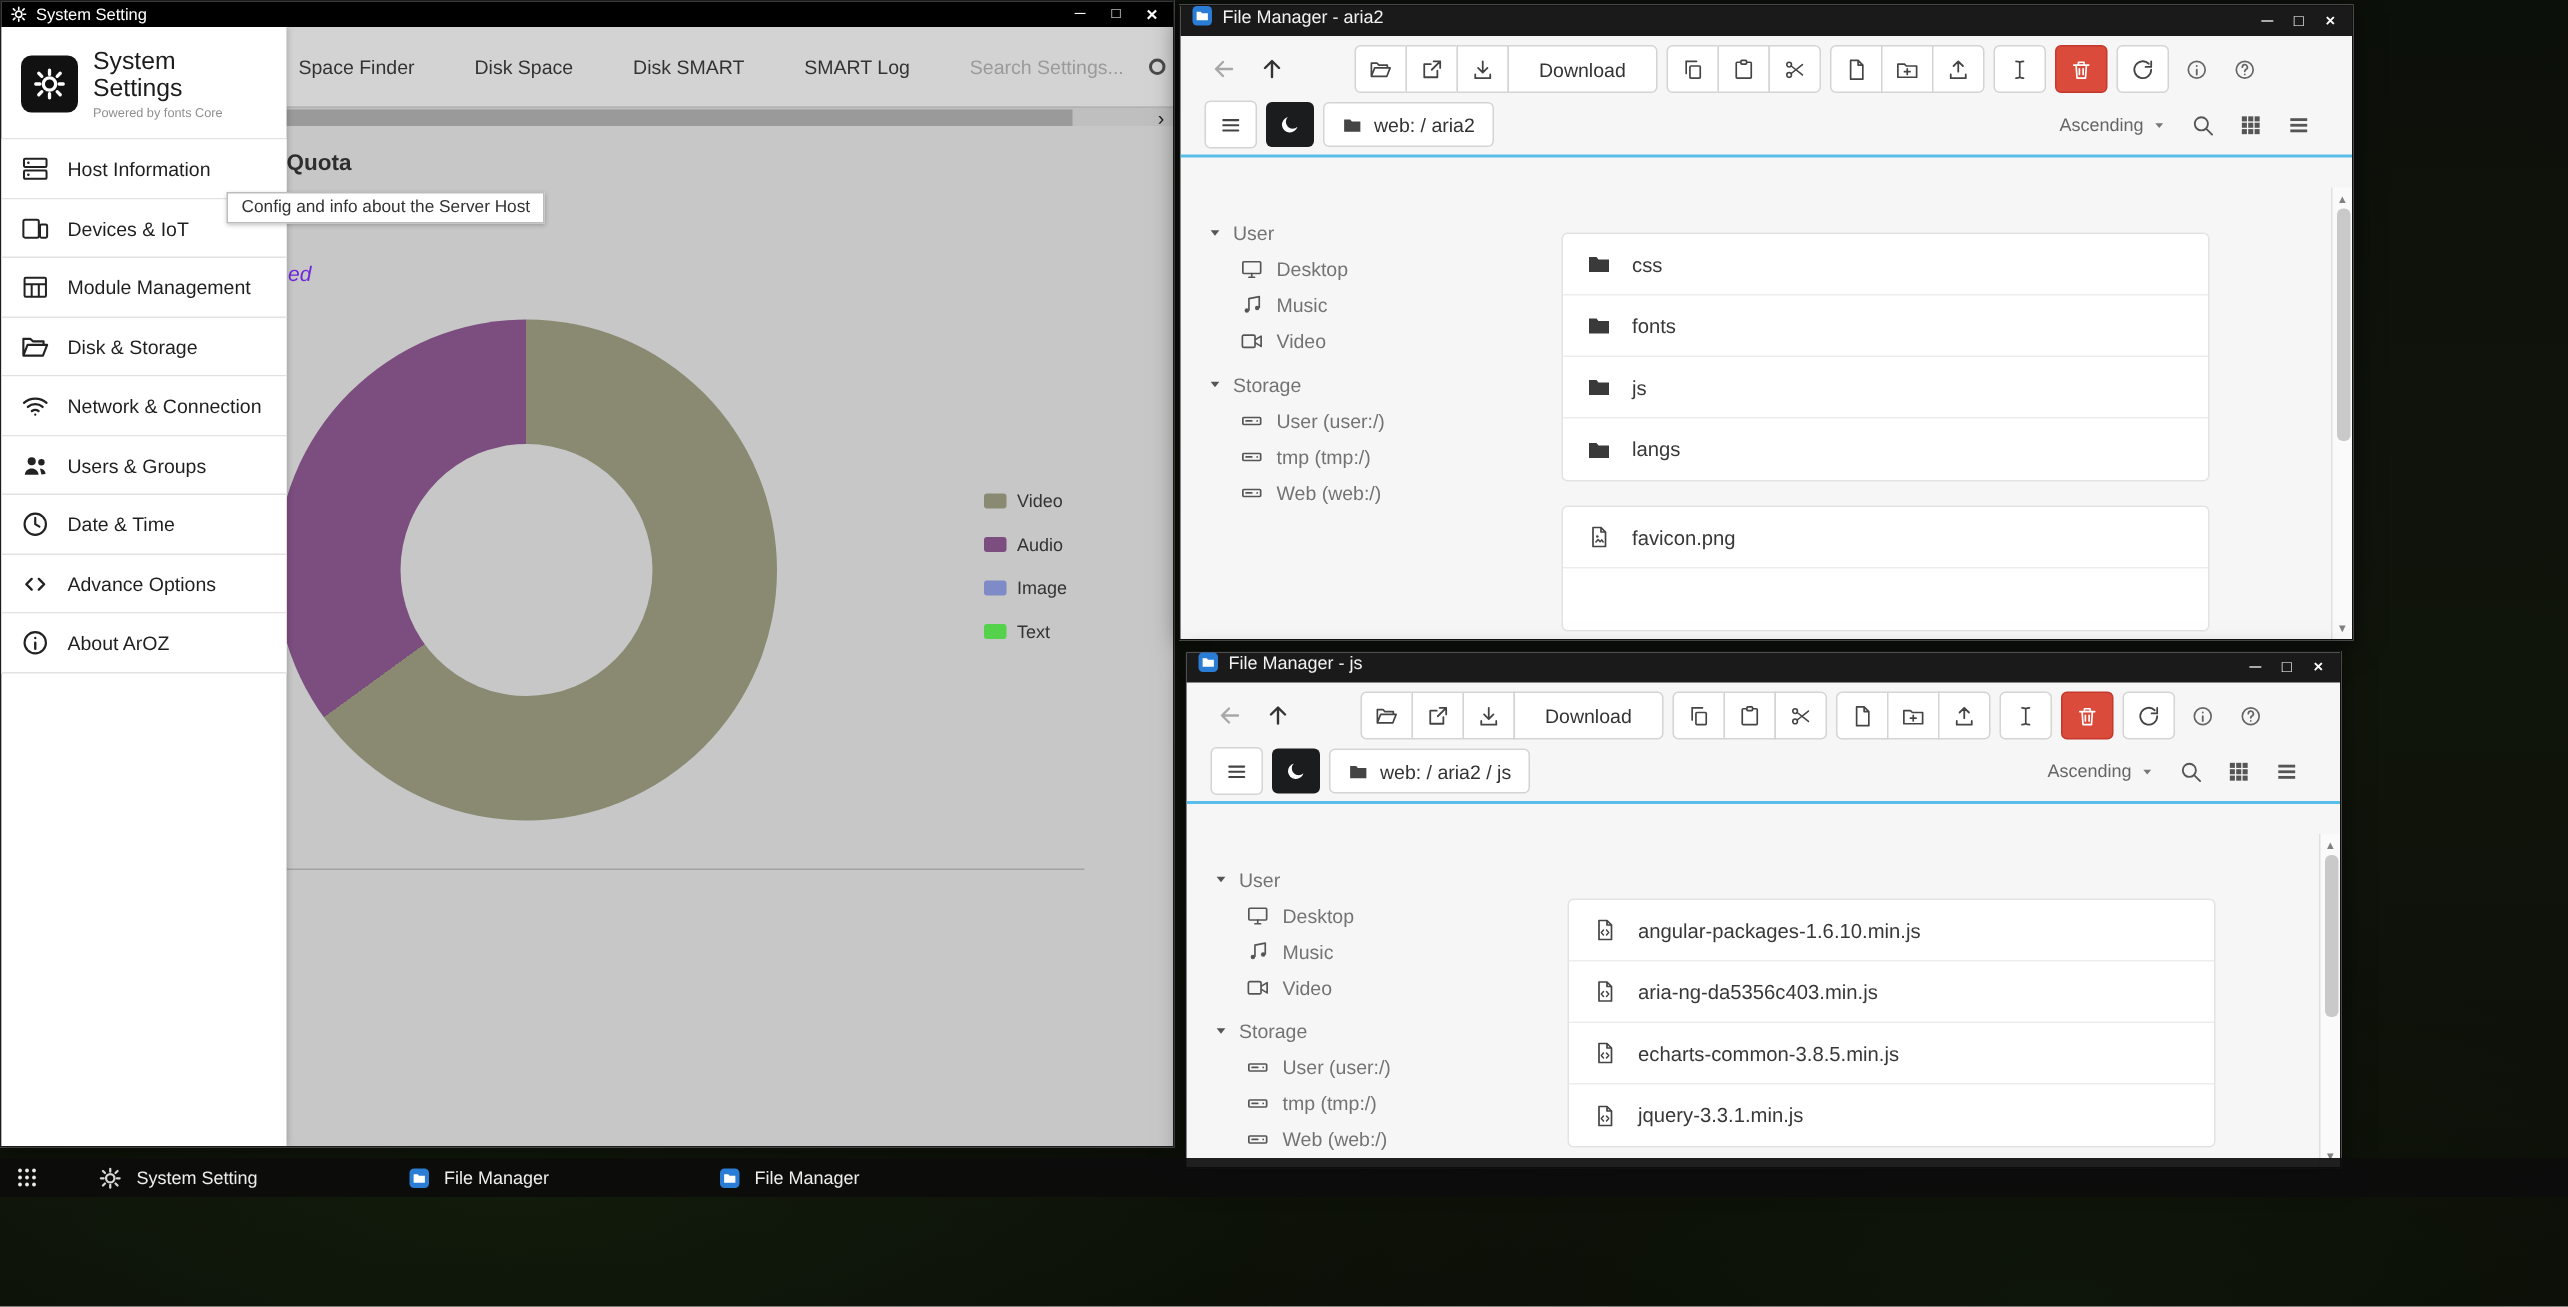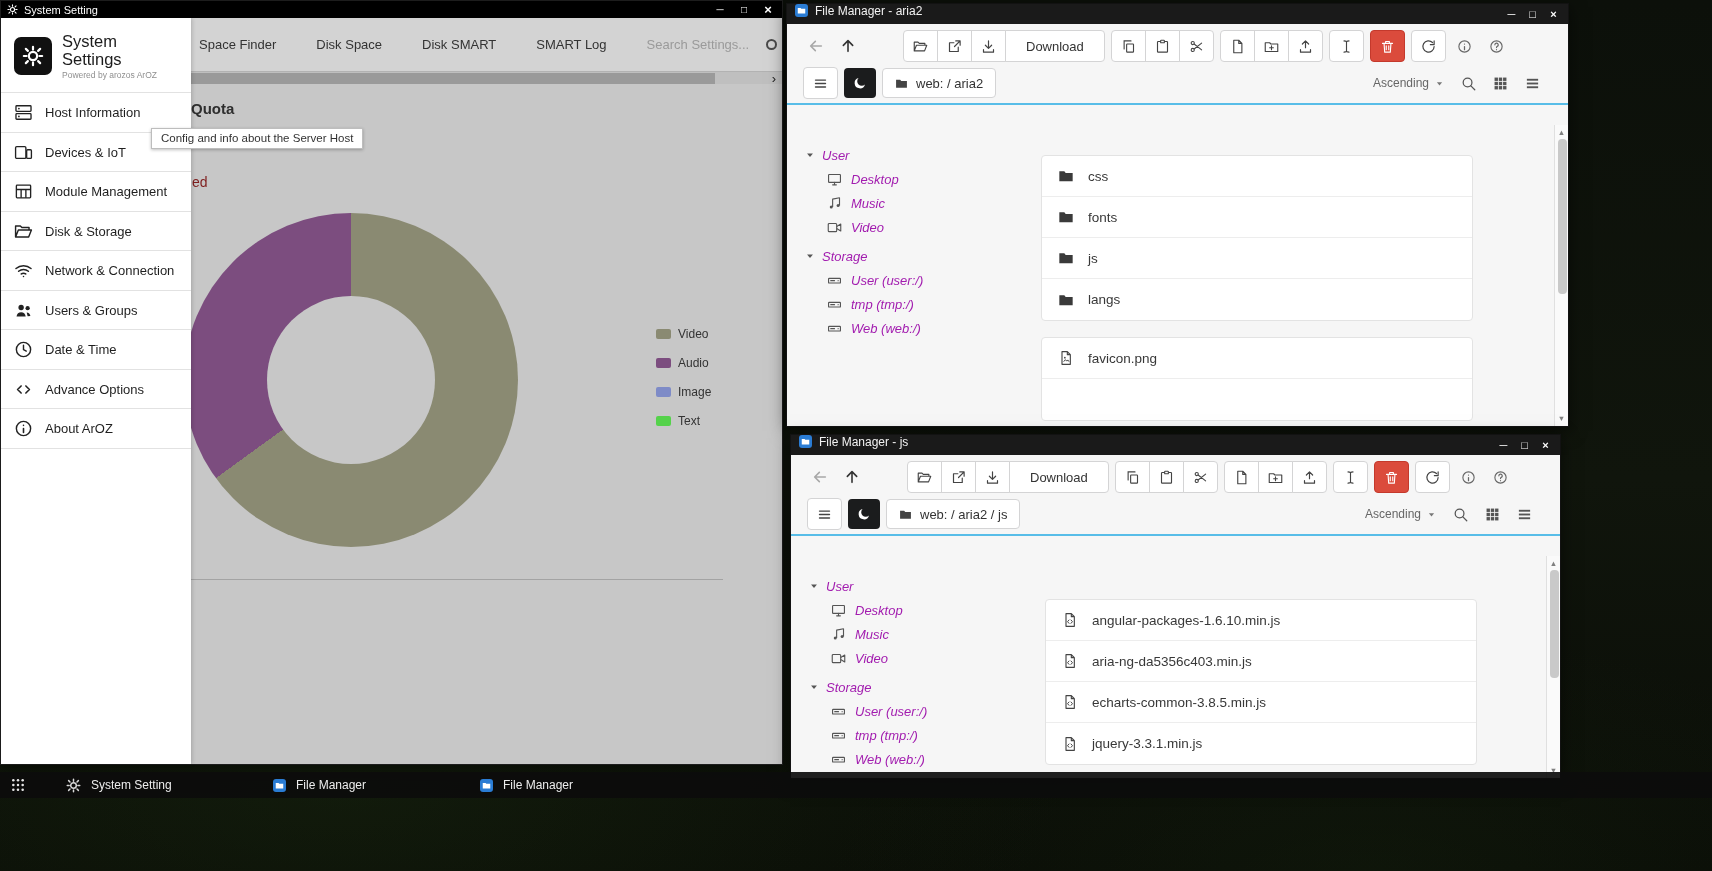--- a/index.html
+++ b/index.html
@@ -42,21 +42,21 @@
   .ss-header { height:53px; background:#d3d3d3; display:flex; align-items:center; padding-left:8px; font-size:13px; color:#333; }
   .ss-tab { margin-right:40px; white-space:nowrap; }
   .ss-search { width:112px; border:none; background:transparent; font-size:13px; color:#555; outline:none; }
   .ss-search::placeholder { color:#9a9a9a; }
   .circle-ico { margin-left:auto; margin-right:5px; width:11px; height:11px; border:2px solid #4a4a4a; border-radius:50%; flex:none; }
   .hscroll { position:relative; height:13px; background:#bfbfbf; border-top:1px solid #b2b2b2; }
   .hthumb { position:absolute; left:0; top:1px; height:11px; width:524px; background:#9a9a9a; }
   .harrow { position:absolute; right:1px; top:-1px; width:14px; text-align:center; font-size:13px; color:#222; }
   .ss-content { position:absolute; top:66px; left:0; right:0; bottom:0; overflow:hidden;text-align:center; }
   .ss-heading { position:absolute; top:16px; left:0; font-size:15px; font-weight:bold; color:#2e2e2e; }
-  .ss-partial { position:absolute; top:90px; left:1px; font-size:14px; color:#7f1d1d; }
+  .ss-partial { position:absolute; top:90px; left:1px; font-size:14px; color:#6d28d9;font-style:italic; }
   .donut { position:absolute; top:129px; left:-7px; width:334px; height:334px; border-radius:50%; }
   .donut::after { content:""; position:absolute; inset:83px; background:#c7c7c7; border-radius:50%; }
   .legend { position:absolute; top:244px; left:465px; display:flex; flex-direction:column; gap:17px; }
   .legend-item { display:flex; align-items:center; gap:7px; height:12px; }
   .swatch { width:15px; height:10px; border-radius:2px; flex:none; }
   .legend-label { font-size:12px; color:#333; }
   .ss-divider { position:absolute; top:495px; left:0; width:532px; height:1px; background:#a3a3a3; }
   .tooltip { position:absolute; top:110px; left:150px; z-index:5; background:#fff; border:1px solid #bdbdbd; box-shadow:0 1px 3px rgba(0,0,0,.25); padding:3px 9px 4px; font-size:11.5px; color:#333; white-space:nowrap; }
 
   
@@ -82,21 +82,21 @@
   .fm-row2 { display:flex; align-items:center; gap:6px; margin:6px 16px 0; height:30px; }
   .moon-btn { width:32px; height:30px; background:#1b1c1d; border-radius:4px; display:grid; place-items:center; color:#fff; }
   .breadcrumb { height:30px; background:#fff; border:1px solid #d4d4d5; border-radius:4px; display:flex; align-items:center; gap:8px; padding:0 12px; font-size:13px; color:#333; }
   .breadcrumb svg { color:#444; }
   .row2-right { margin-left:auto; display:flex; align-items:center; gap:17px; padding-right:12px; }
   .sort { display:flex; align-items:center; gap:6px; font-size:12px; color:#666; }
   .sort svg { color:#777; }
   .view-ico { color:#555; }
   .blue-line { height:2px; background:#58bde8; margin-top:5px; }
   .fm-content { position:absolute; top:101px; left:0; right:14px; bottom:0; overflow:hidden; }
-  .tree { position:absolute; left:18px; top:18px; width:222px; font-size:13px; color:#a21caf;font-style:italic; }
+  .tree { position:absolute; left:18px; top:18px; width:222px; font-size:13px; color:#737373; }
   .tree-head { display:flex; align-items:center; gap:7px; height:24px; }
   .tree-head svg { color:#555; }
   .tree-item { display:flex; align-items:center; gap:9px; height:24px; padding-left:22px; }
   .tree-item svg { color:#555; flex:none; }
   .tree-gap { height:5px; }
   .filelist { position:absolute; left:254px; width:432px; }
   .fm1 .filelist { top:30px; }
   .fm2 .filelist { top:43px; }
   .card { background:#fff; border:1px solid #e3e3e3; border-radius:4px; }
   .card + .card { margin-top:16px; }
@@ -343,21 +343,21 @@
     </div>
     <div class="ss-sidebar" data-interactable="false">
       <div class="ss-logo" data-interactable="false">
         <span class="logo-badge" data-interactable="false">
           <svg class="i22" style="color:#fff" data-interactable="false">
               <use href="#i-gear"></use>
             </svg>
         </span>
         <span>
           <div class="logo-t1" data-interactable="false">System Settings</div>
-          <div class="logo-t2" data-interactable="false">Powered by arozos ArOZ</div>
+          <div class="logo-t2" data-interactable="false">Powered by fonts Core</div>
         </span>
       </div>
       <div class="ss-menu" data-interactable="false">
         <div class="ss-item" data-interactable="true">
           <svg class="i19" data-interactable="false">
               <use href="#i-server"></use>
             </svg>
           <span data-interactable="false">Host Information</span>
         </div>
         <div class="ss-item" data-interactable="true">

